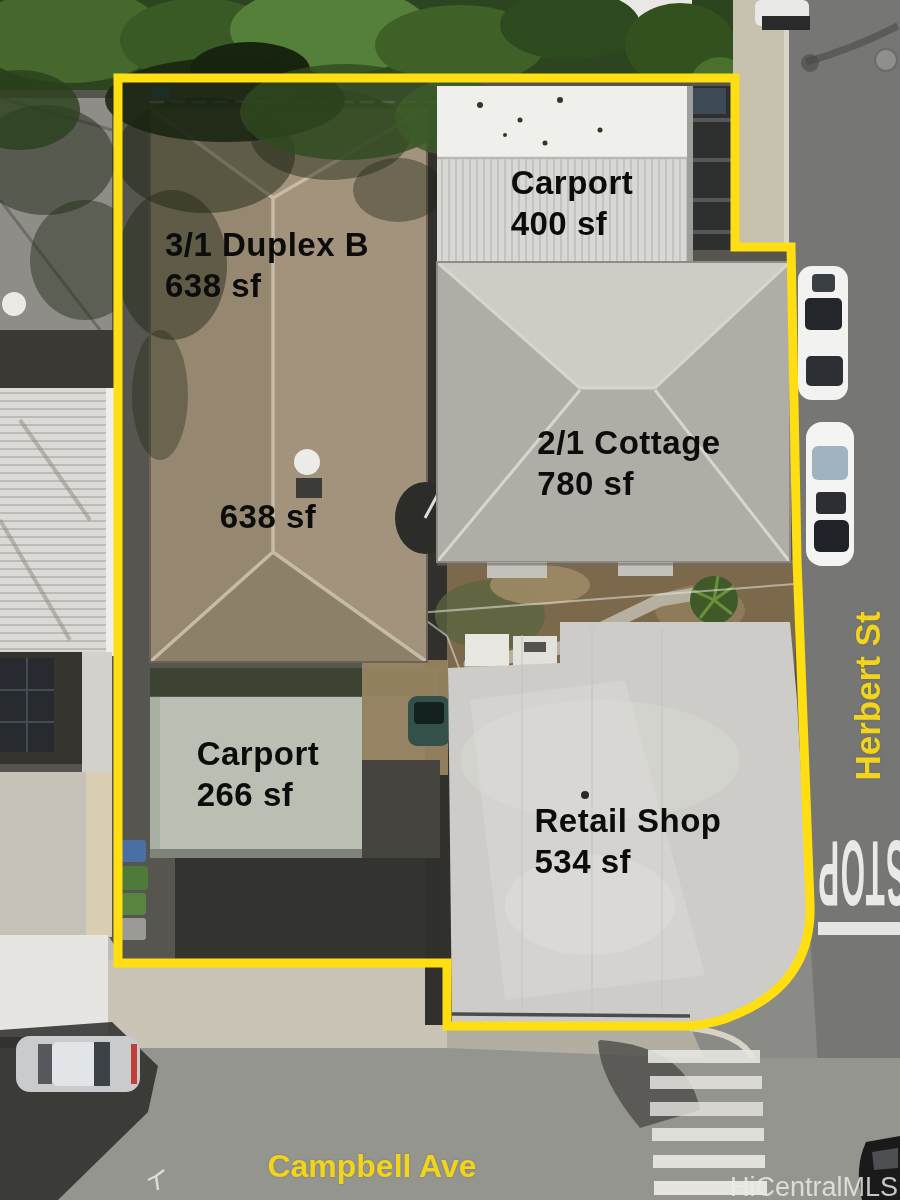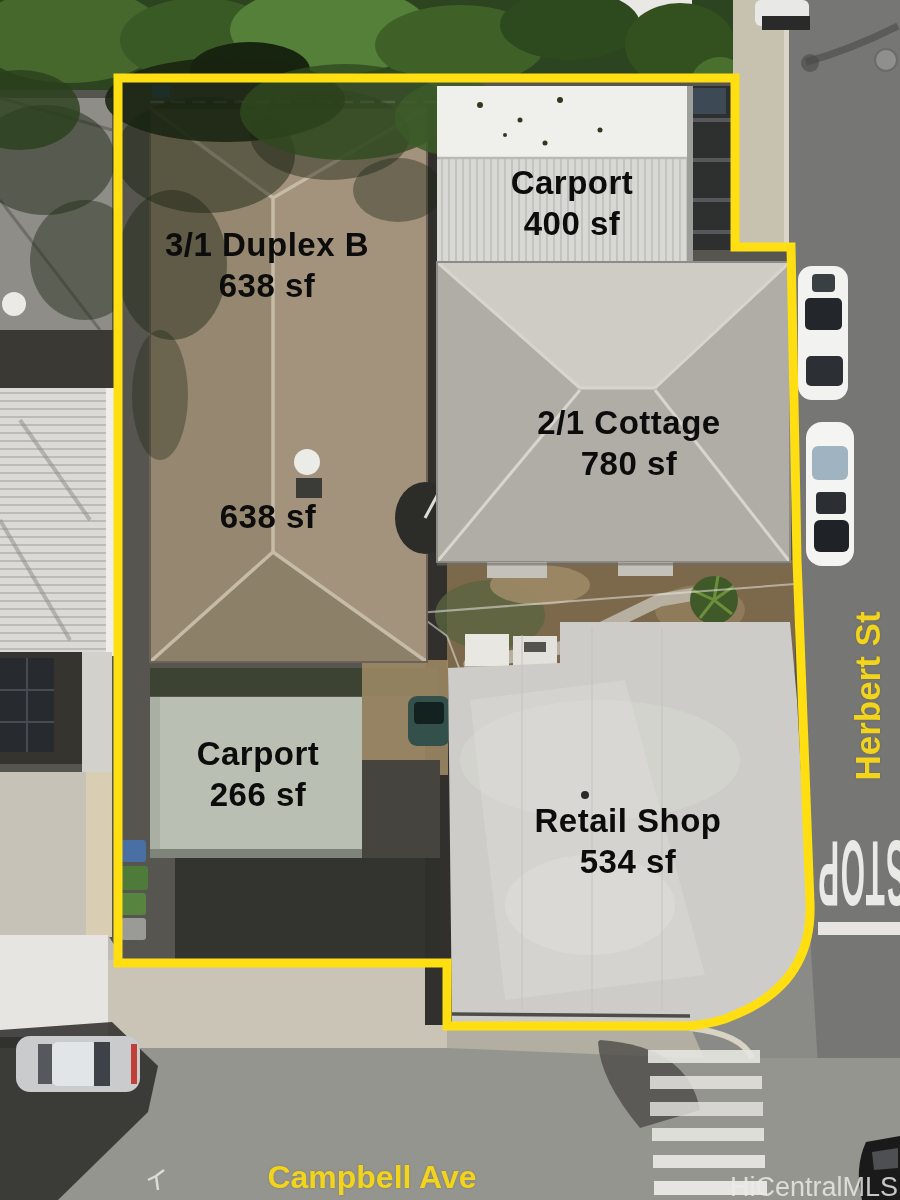--- a/index.html
+++ b/index.html
@@ -1,24 +1,24 @@
 <!DOCTYPE html>
 <html><head>
 <meta charset="utf-8">
 <style>
   html,body{margin:0;padding:0;background:#222;}
   #stage{position:relative;width:900px;height:1200px;overflow:hidden;
          font-family:"Liberation Sans",sans-serif;background:#8a8a86;}
   #scene{position:absolute;left:0;top:0;}
   .plabel{position:absolute;transform:translate(-50%,-50%);
-          font-weight:bold;color:#0c0c0c;text-align:center;line-height:1.24;
+          font-weight:bold;color:#0c0c0c;line-height:1.24;
           font-size:33px;white-space:nowrap;letter-spacing:.5px;}
   .street{position:absolute;font-weight:bold;color:#f2d41c;font-size:32px;
           white-space:nowrap;text-shadow:0 0 2px rgba(60,60,40,.35);}
-  #street-bottom{left:372px;top:1166px;transform:translate(-50%,-50%);margin-top:11px;}
+  #street-bottom{left:372px;top:1166px;transform:translate(-50%,-50%);}
   #street-right{left:868px;top:696px;transform:translate(-50%,-50%) rotate(-90deg);font-size:35px;}
   #stop-marking{position:absolute;left:862px;top:872px;
                 transform:translate(-50%,-50%) rotate(180deg) scaleX(.34);
                 font-weight:bold;font-size:92px;color:#e9e9e6;letter-spacing:4px;white-space:nowrap;}
   #watermark{position:absolute;right:2px;top:1172px;font-size:27px;color:#ececea;opacity:.82;white-space:nowrap;}
 </style>
 </head>
 <body>
 
 <div id="stage">
@@ -235,21 +235,21 @@
 </svg>
 
   <div class="plabel" style="left:267px;top:266px">
     <div>3/1 Duplex B</div>
     <div>638 sf</div>
   </div>
   <div class="plabel" style="left:572px;top:204px">
     <div>Carport</div>
     <div>400 sf</div>
   </div>
-  <div class="plabel" style="left:629px;top:444px">
+  <div class="plabel" style="left:629px;top:464px">
     <div>2/1 Cottage</div>
     <div>780 sf</div>
   </div>
   <div class="plabel" style="left:268px;top:517px">
     <div>638 sf</div>
   </div>
   <div class="plabel" style="left:258px;top:775px">
     <div>Carport</div>
     <div>266 sf</div>
   </div>

